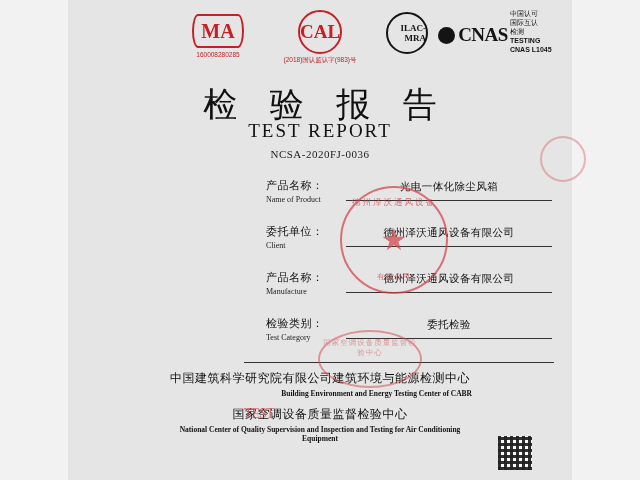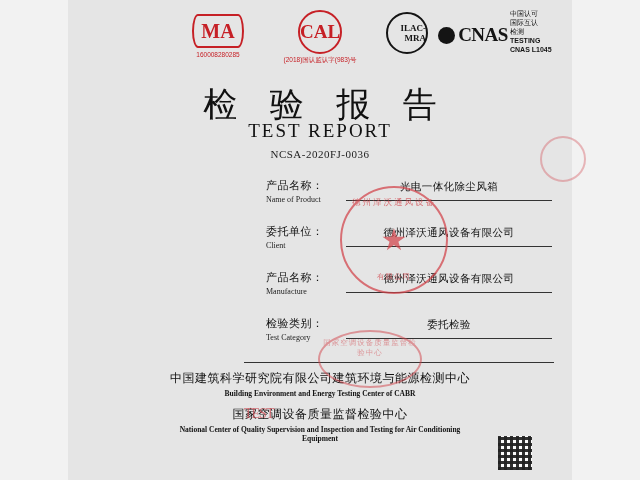--- a/index.html
+++ b/index.html
@@ -224,20 +224,21 @@
     font-size: 12px;
     color: #111;
     letter-spacing: 0.5px;
   }
   .f-en1 {
     font-family: "Liberation Serif", serif;
     font-size: 7.5px;
     color: #111;
     margin-top: 2px;
     font-weight: bold;
+    text-align: right;
   }
   .f-cn2 {
     font-family: "Liberation Serif", serif;
     font-size: 12px;
     color: #111;
     letter-spacing: 0.5px;
     margin-top: 8px;
   }
   .f-en2 {
     font-family: "Liberation Serif", serif;

